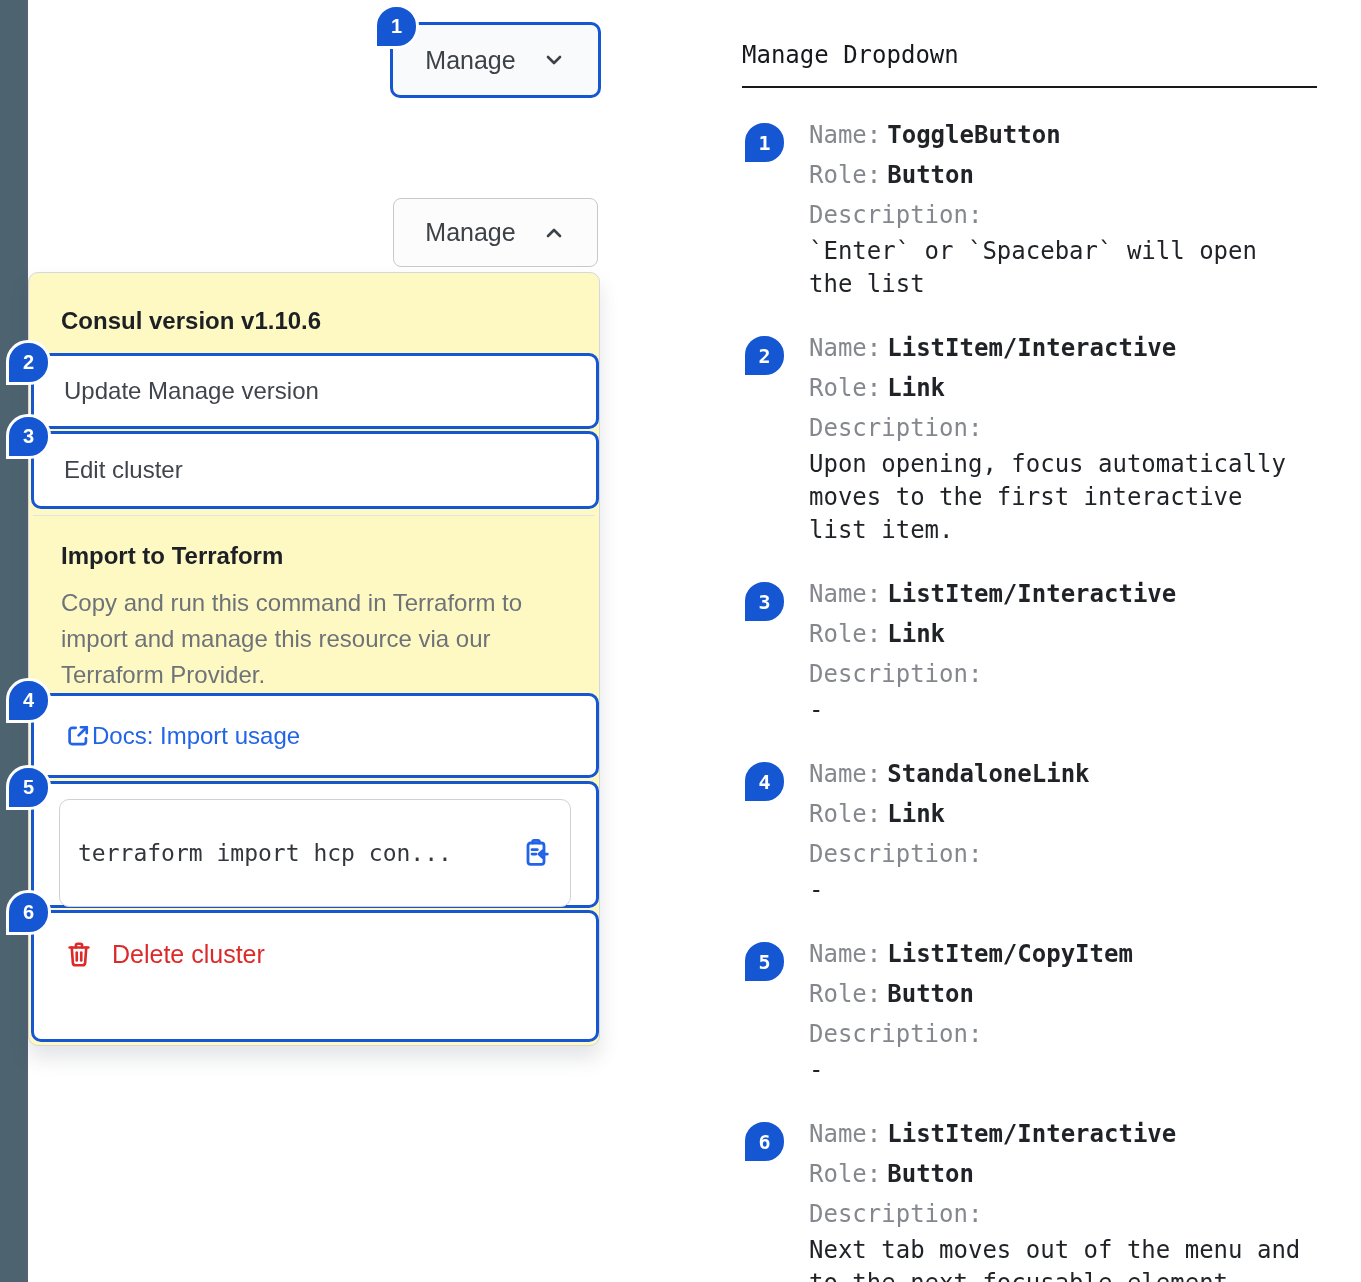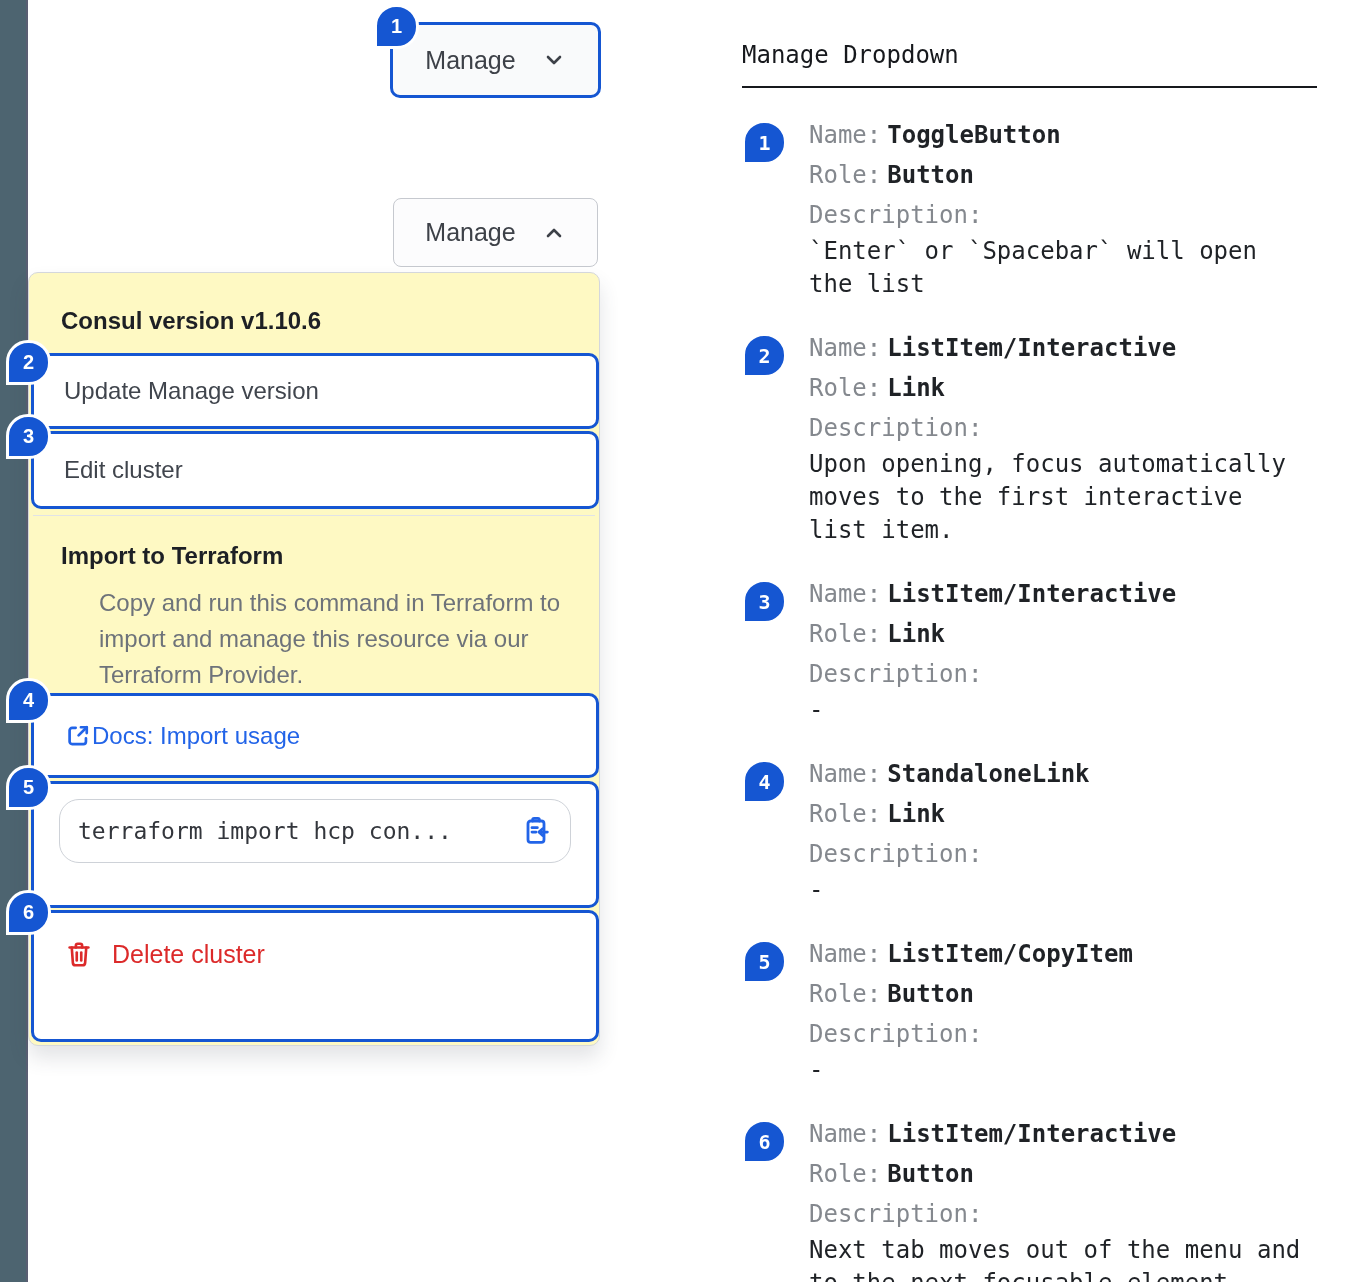--- a/index.html
+++ b/index.html
@@ -25,27 +25,27 @@
   .version-label{position:absolute;left:32px;top:34px;font-size:24px;font-weight:700;color:#1d2025;}
   .focus-box{position:absolute;left:2px;width:568px;box-sizing:border-box;
     border:3px solid var(--accent);border-radius:10px;background:#ffffff;
     display:flex;align-items:center;}
   .fb-update{top:80px;height:76px;padding-left:30px;}
   .fb-edit{top:158px;height:78px;padding-left:30px;}
   .menu-text{font-size:24px;color:#40454d;}
   .divider{position:absolute;left:4px;top:242px;width:562px;height:1px;background:#e1e3e7;}
   .import-heading{position:absolute;left:32px;top:269px;font-size:24px;font-weight:700;color:#1d2025;}
   .import-desc{position:absolute;left:32px;top:312px;width:500px;max-width:465px;
-    font-size:24px;line-height:36px;color:#6e737a;margin-left:38px;}
+    font-size:24px;line-height:36px;color:#6e737a;}
   .fb-docs{top:420px;height:85px;padding-left:30px;}
   .docs-link{display:flex;align-items:center;color:var(--link);font-size:24px;font-weight:500;}
   .docs-link .txt{}
   .fb-copy{top:508px;height:127px;}
-  .code-box{position:absolute;left:30px;top:526px;width:512px;height:64px;box-sizing:border-box;
-    border:1.5px solid #ced2d8;border-radius:20px;background:#ffffff;
+  .code-box{position:absolute;left:30px;top:526px;width:512px;height:108px;box-sizing:border-box;
+    border:1.5px solid #ced2d8;border-radius:10px;background:#ffffff;
     display:flex;align-items:center;padding:15px 18px;}
   .code-text{font-family:"DejaVu Sans Mono","Liberation Mono",monospace;
     font-size:23px;color:#33363c;flex:1;white-space:nowrap;overflow:hidden;}
   .fb-delete{top:637px;height:132px;padding-left:30px;align-items:flex-start;}
   .delete-row{display:flex;align-items:center;margin-top:26px;color:var(--danger);}
   .delete-row .txt{margin-left:18px;font-size:25px;font-weight:500;}
   
   .badge{position:absolute;width:45px;height:45px;box-sizing:border-box;
     background:var(--accent);border:3px solid #ffffff;
     border-radius:22px 22px 22px 0;

